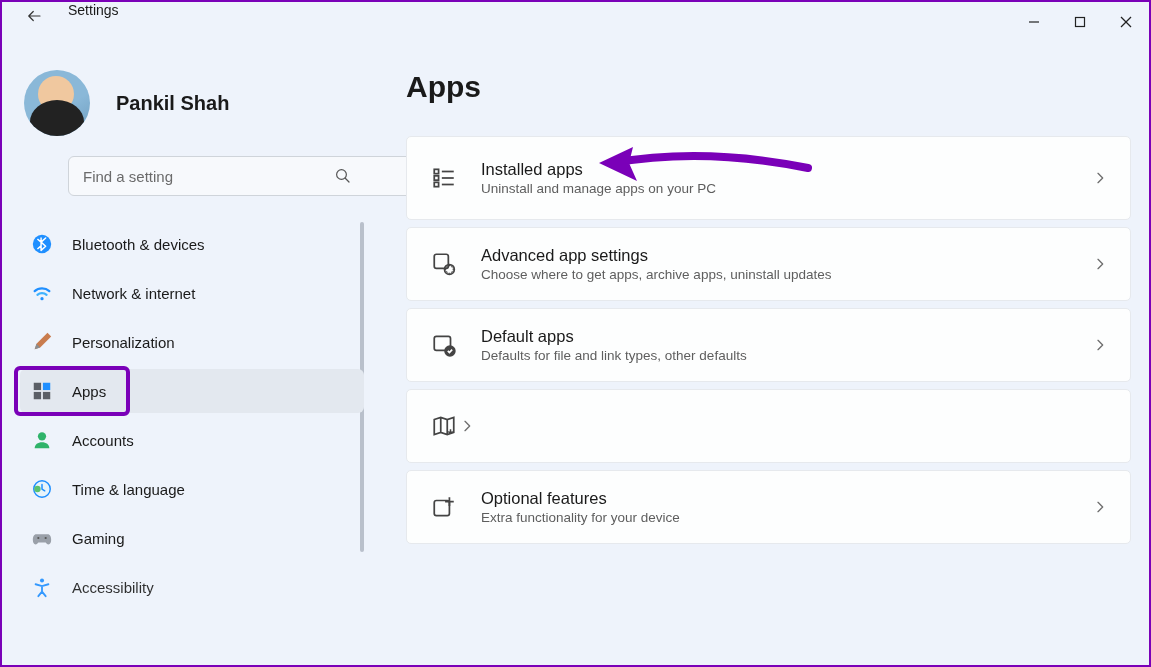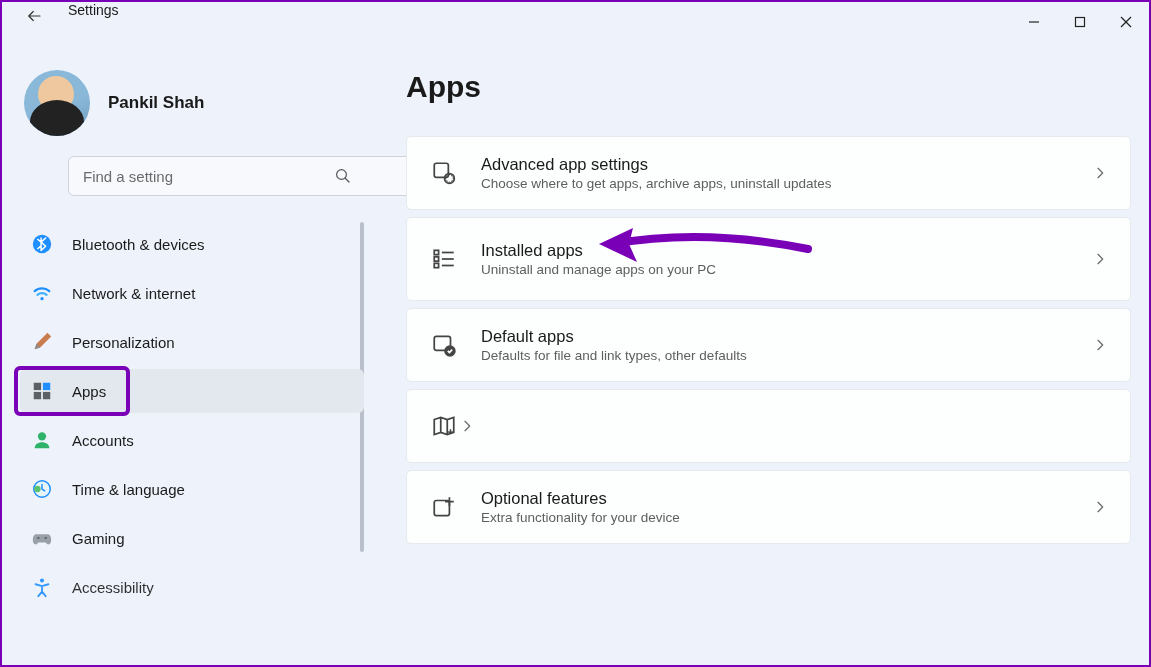--- a/index.html
+++ b/index.html
@@ -9,21 +9,21 @@
 .wc-btn.close { font-size: 16px; }
 .header { display: flex; align-items: flex-start; height: 48px; padding-left: 18px; gap: 20px; }
 .back-btn { width: 28px; height: 28px; display: flex; align-items: center; justify-content: center; cursor: pointer; }
 .app-title { font-size: 14px; color: #1a1a1a; }
 .layout { display: flex; height: calc(100% - 48px); }
 .sidebar { width: 380px; padding: 20px 18px 0 18px; position: relative; }
 .profile { display: flex; align-items: center; gap: 18px; margin-bottom: 20px; padding-left: 4px; }
 .avatar { width: 66px; height: 66px; border-radius: 50%; background: linear-gradient(145deg,#8ab8d8 60%, #6d9cbe); position: relative; overflow: hidden; }
 .avatar::before { content:''; position:absolute; left:14px; top:6px; width:36px; height:36px; border-radius:50%; background:#f0c89f; }
 .avatar::after { content:''; position:absolute; left:6px; top:30px; width:54px; height:44px; border-radius:50% 50% 0 0; background:#222; }
-.profile-name { font-weight: 600; font-size: 17px; color: #1a1a1a; }
+.profile-name { font-weight: 600; font-size: 20px; color: #1a1a1a; margin-left: 8px; }
 .search { position: relative; margin-bottom: 26px; }
 .search input { width: 100%; height: 40px; border: 1px solid #cfd4da; border-radius: 6px; padding: 0 42px 0 14px; font-size: 15px; background: #f7f9fc; color: #333; margin-left: 48px; }
 .search input::placeholder { color: #6b6b6b; }
 .search .s-icon { position: absolute; right: 12px; top: 50%; transform: translateY(-50%); color: #555; }
 .nav { position: relative; }
 .nav-track { position: absolute; right: 0; top: 0; bottom: 0; width: 4px; background: #b9c0cb; border-radius: 2px; }
 .nav-item { height: 44px; display: flex; align-items: center; gap: 18px; padding-left: 10px; border-radius: 6px; cursor: pointer; font-size: 15px; color: #1a1a1a; margin-bottom: 5px; position: relative; }
 .nav-item.active { background: #e3e8ef; }
 .nav-item .icon { width: 24px; height: 24px; display: flex; align-items: center; justify-content: center; }
 .highlight-box { position: absolute; border: 4px solid #7a00b8; border-radius: 6px; pointer-events: none; }
@@ -178,39 +178,20 @@
         <span>Accessibility</span>
       </div>
     </div>
   </div>
 
   <div class="main">
     <h1 class="page-title">Apps</h1>
 
     <div class="cards">
 
-      <div class="card">
-        <span class="card-icon">
-          <svg width="26" height="26" viewBox="0 0 24 24" fill="none" stroke="#444" stroke-width="1.6">
-              <rect x="3" y="3" width="13" height="13" rx="2"></rect>
-              <circle cx="17" cy="17" r="4.5"></circle>
-              <path d="M17 14v-1M17 21v-1M14 17h-1M21 17h-1M15 15l-.7-.7M19.7 19.7L19 19M19 15l.7-.7M14.3 19.7L15 19"></path>
-            </svg>
-        </span>
-        <div class="card-content">
-          <div class="card-title">Advanced app settings</div>
-          <div class="card-sub">Choose where to get apps, archive apps, uninstall updates</div>
-        </div>
-        <span class="chevron">
-            <svg width="16" height="16" viewBox="0 0 24 24">
-              <path d="M9 5l7 7-7 7" fill="none" stroke="#6e6e6e" stroke-width="2" stroke-linecap="round" stroke-linejoin="round"></path>
-            </svg>
-          </span>
-      </div>
-
       <div class="card first">
         <span class="card-icon">
           <svg width="26" height="26" viewBox="0 0 24 24" fill="none" stroke="#444" stroke-width="1.6">
               <rect x="3" y="4" width="4" height="4"></rect>
               <rect x="3" y="10" width="4" height="4"></rect>
               <rect x="3" y="16" width="4" height="4"></rect>
               <line x1="10" y1="6" x2="21" y2="6"></line>
               <line x1="10" y1="12" x2="21" y2="12"></line>
               <line x1="10" y1="18" x2="21" y2="18"></line>
             </svg>
@@ -229,20 +210,39 @@
           <svg width="220" height="46" viewBox="0 0 220 46">
             <path d="M215 27 Q110 6 20 22" fill="none" stroke="#7a00b8" stroke-width="8" stroke-linecap="round"></path>
             <path d="M6 22 L40 6 L36 22 L44 40 Z" fill="#7a00b8"></path>
           </svg>
         </div>
       </div>
 
       <div class="card">
         <span class="card-icon">
           <svg width="26" height="26" viewBox="0 0 24 24" fill="none" stroke="#444" stroke-width="1.6">
+              <rect x="3" y="3" width="13" height="13" rx="2"></rect>
+              <circle cx="17" cy="17" r="4.5"></circle>
+              <path d="M17 14v-1M17 21v-1M14 17h-1M21 17h-1M15 15l-.7-.7M19.7 19.7L19 19M19 15l.7-.7M14.3 19.7L15 19"></path>
+            </svg>
+        </span>
+        <div class="card-content">
+          <div class="card-title">Advanced app settings</div>
+          <div class="card-sub">Choose where to get apps, archive apps, uninstall updates</div>
+        </div>
+        <span class="chevron">
+            <svg width="16" height="16" viewBox="0 0 24 24">
+              <path d="M9 5l7 7-7 7" fill="none" stroke="#6e6e6e" stroke-width="2" stroke-linecap="round" stroke-linejoin="round"></path>
+            </svg>
+          </span>
+      </div>
+
+      <div class="card">
+        <span class="card-icon">
+          <svg width="26" height="26" viewBox="0 0 24 24" fill="none" stroke="#444" stroke-width="1.6">
               <rect x="3" y="4" width="15" height="13" rx="2"></rect>
               <circle cx="17.5" cy="17.5" r="4.5" fill="#444"></circle>
               <path d="M15.5 17.5l1.5 1.5 2.5-2.8" stroke="#fff" stroke-width="1.6"></path>
             </svg>
         </span>
         <div class="card-content">
           <div class="card-title">Default apps</div>
           <div class="card-sub">Defaults for file and link types, other defaults</div>
         </div>
         <span class="chevron">

